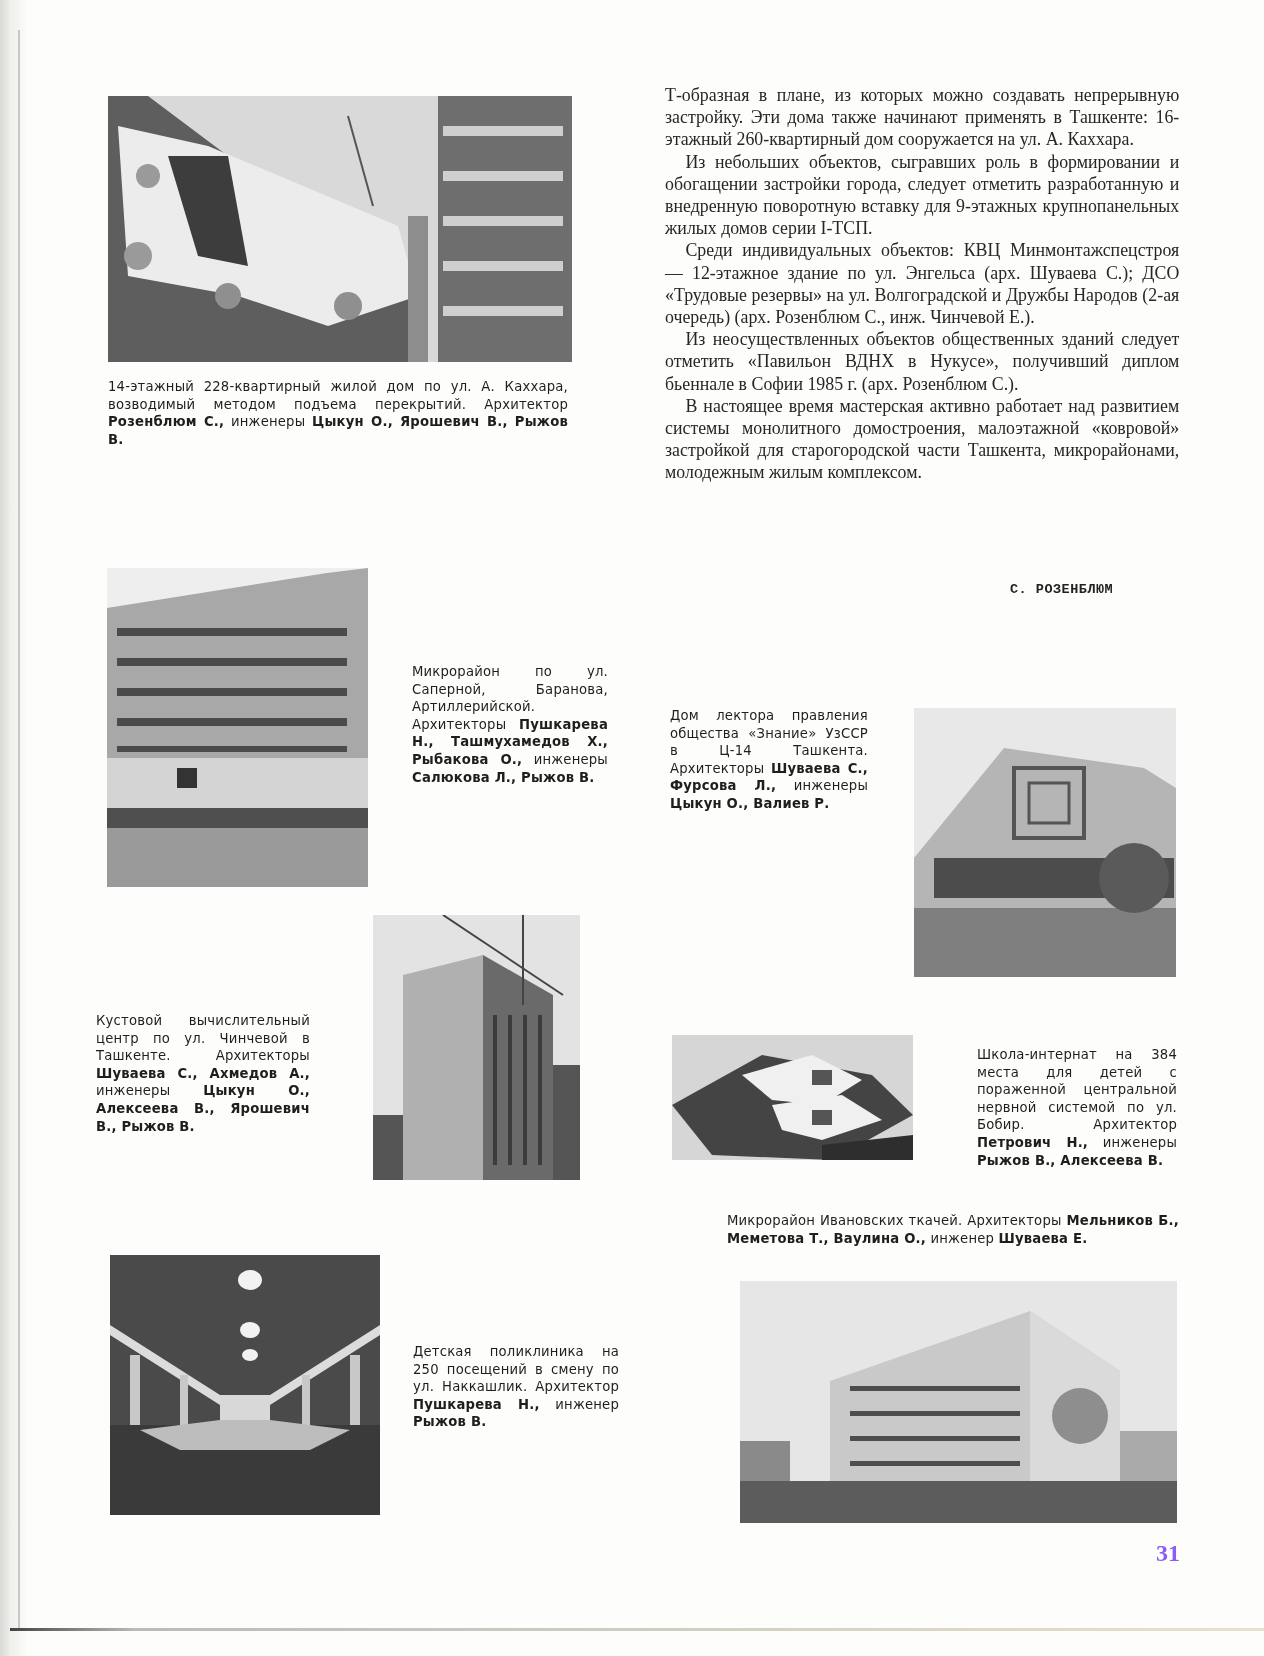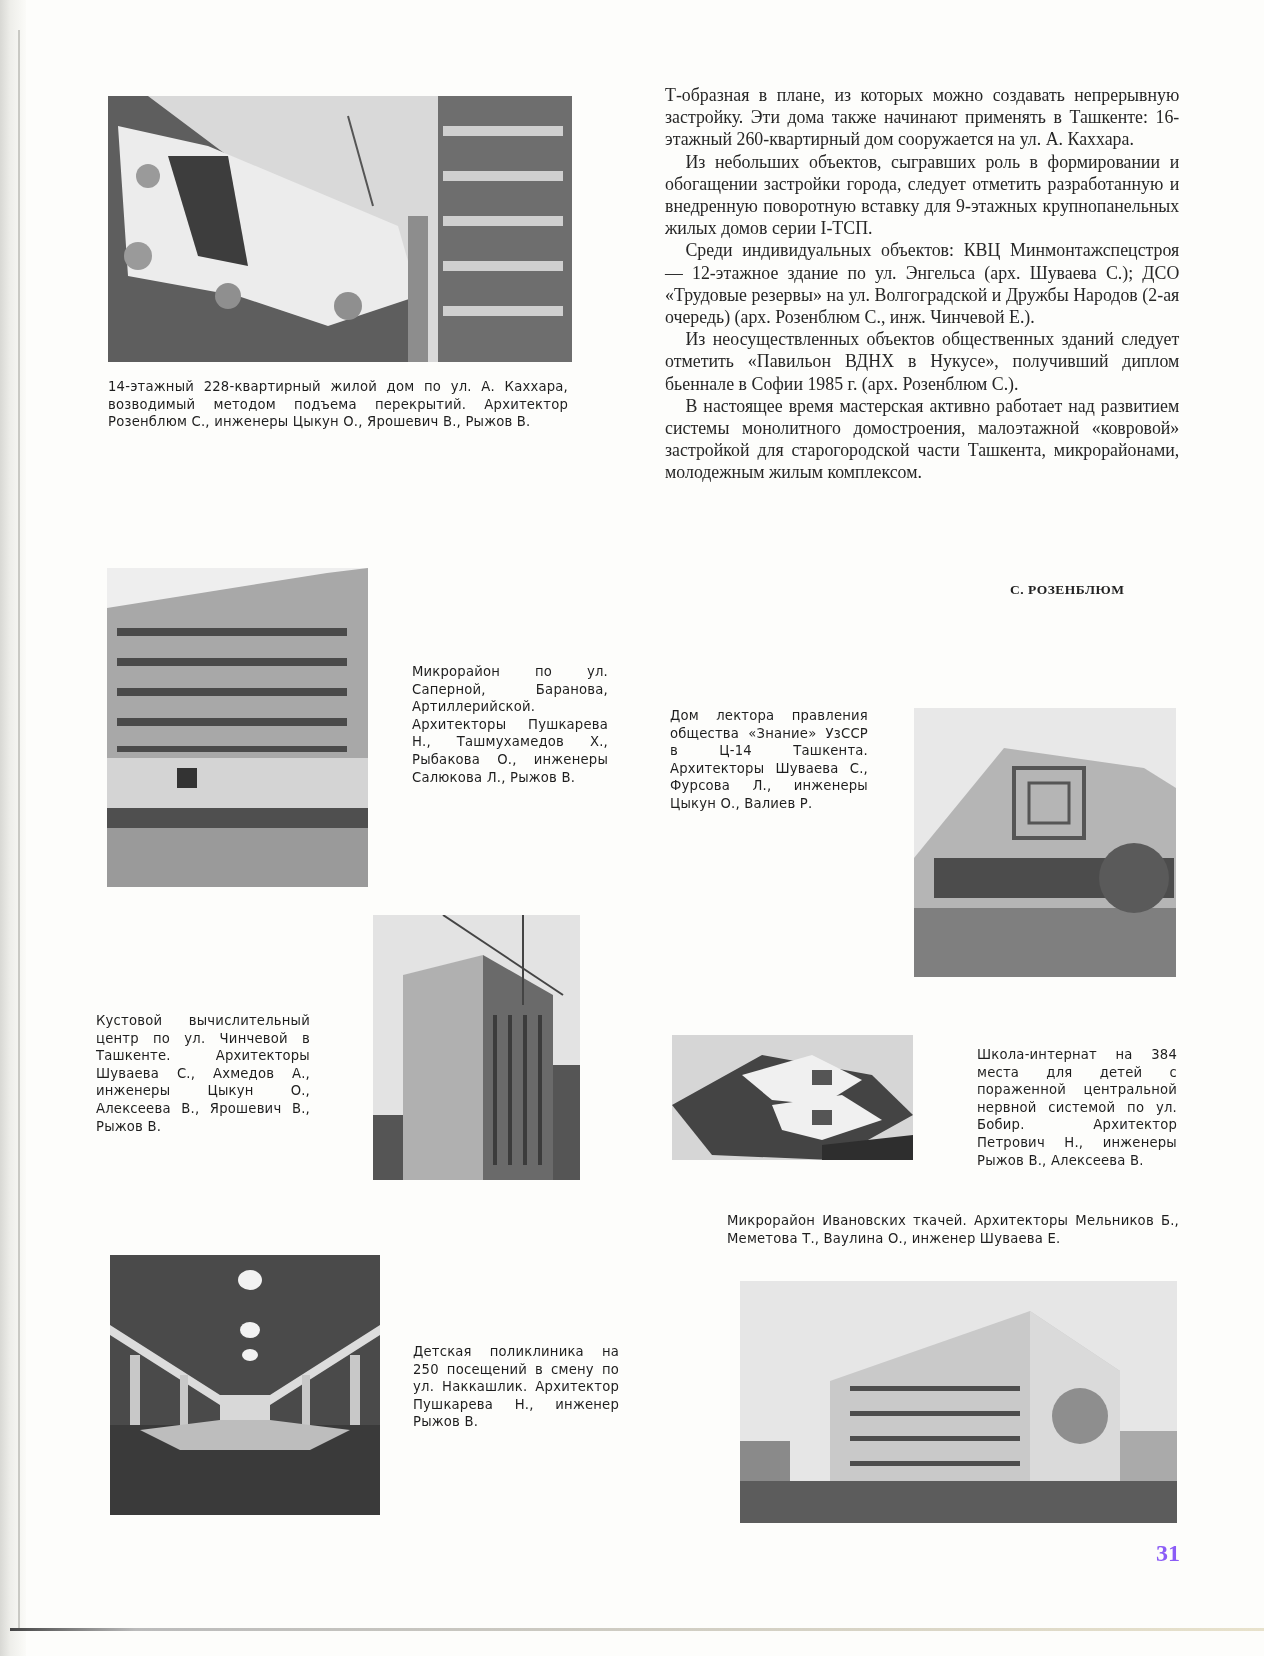--- a/index.html
+++ b/index.html
@@ -22,34 +22,34 @@
   }
   .photo svg { width:100%; height:100%; display:block; }
   .caption {
     position:absolute;
     font-family:"DejaVu Sans", sans-serif;
     font-size:13.2px; line-height:17.6px;
     letter-spacing:0.2px;
     text-align:justify;
     color:#1e1e1e;
   }
-  .caption b { font-weight:normal; }
+  .caption b { font-weight:bold; }
   .body-text {
     position:absolute; left:665px; top:84px; width:514px;
     font-family:"Liberation Serif", serif;
     font-size:19.2px; line-height:22.2px;
     text-align:justify; color:#262626;
     transform:scaleX(0.93); transform-origin:left top;
     width:553px;
   }
   .body-text p { margin:0; text-indent:22px; }
   .body-text p.first { text-indent:0; }
   .signature {
     position:absolute; left:1010px; top:582px;
-    font-family:Liberation Serif, serif; font-weight:bold;
+    font-family:Liberation Mono, monospace; font-weight:bold;
     font-size:13.5px; letter-spacing:0.5px; color:#222;text-align:right;
   }
   .page-number {
     position:absolute; left:1156px; top:1540px;
     font-family:"Liberation Serif", serif; font-weight:bold;
     font-size:24px; color:#8b5cf6;
   }
 </style>
 </head>
 <body>

